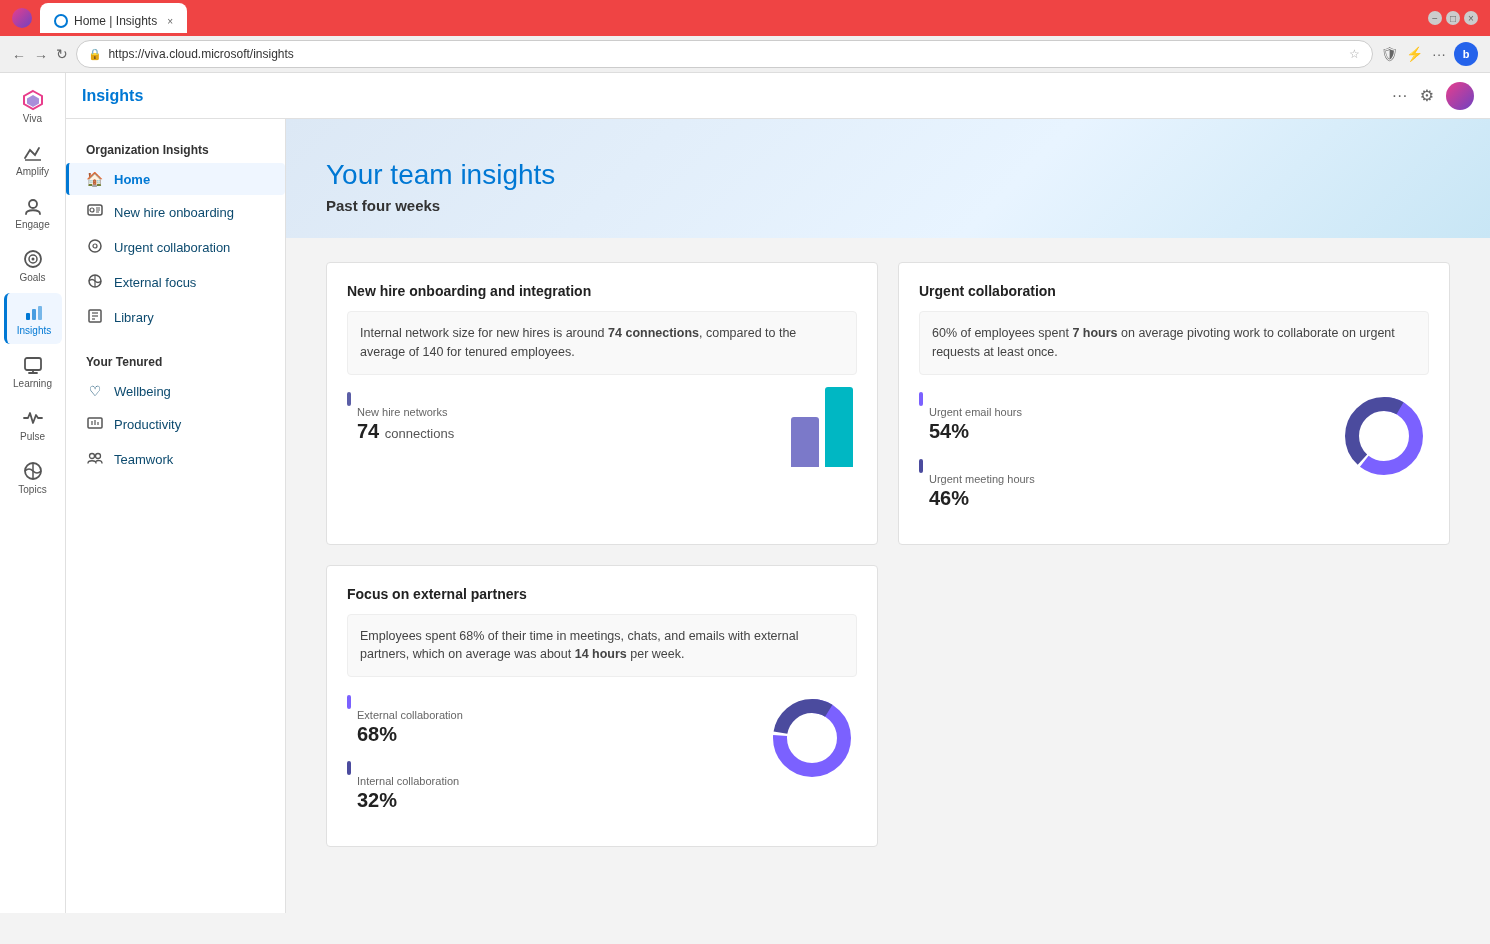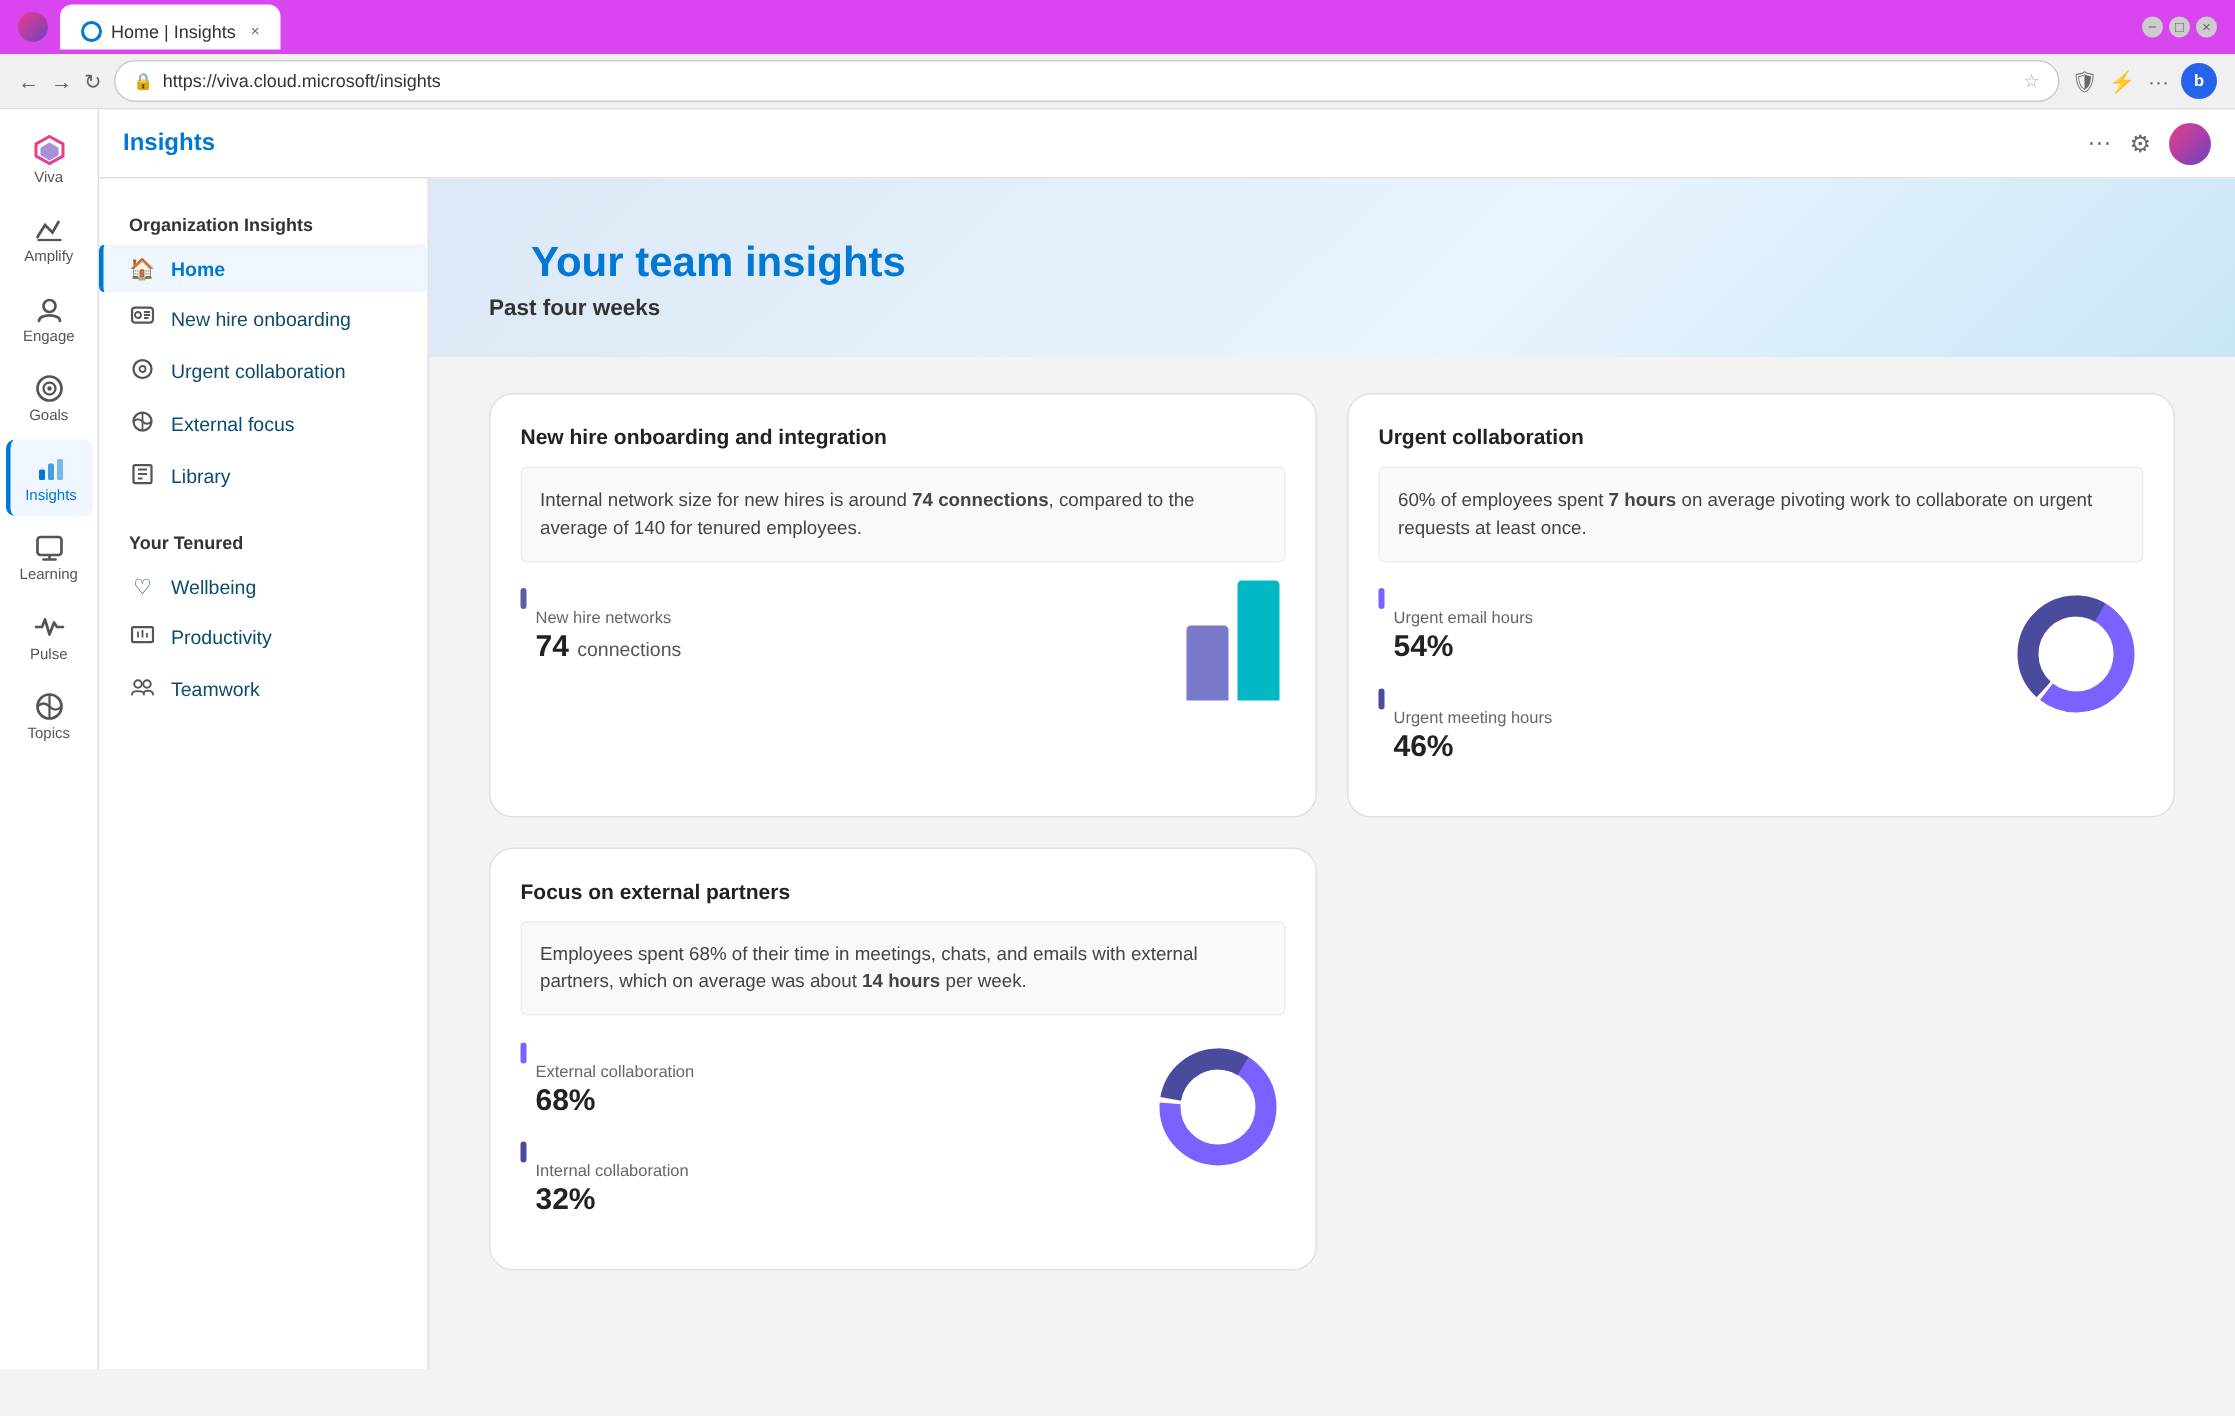--- a/index.html
+++ b/index.html
@@ -1,20 +1,20 @@
 <!DOCTYPE html>
 <html><head>
   <meta charset="utf-8">
   <style>
     * { box-sizing: border-box; margin: 0; padding: 0; }
     body { font-family: 'Segoe UI', Arial, sans-serif; background: #f3f3f3; font-size: 13px; color: #333; overflow: hidden; }
 
     
     .browser-chrome { background: #f0f0f0; border-bottom: 1px solid #ddd; }
-    .title-bar { display: flex; align-items: center; padding: 2px 12px; gap: 8px; background: #d946ef; height: 36px; }
+    .title-bar { display: flex; align-items: center; padding: 2px 12px; gap: 8px; background: #ef4444; height: 36px; }
     .title-bar-buttons { display: flex; gap: 4px; margin-left: auto; }
     .title-btn { width: 14px; height: 14px; border-radius: 50%; border: none; cursor: pointer; font-size: 10px; display: flex; align-items: center; justify-content: center; background: #ccc; color: #666; }
     .tab { display: flex; align-items: center; gap: 6px; padding: 6px 14px 0; background: #fff; border-radius: 8px 8px 0 0; font-size: 12px; color: #333; height: 30px; cursor: pointer; }
     .tab .tab-icon { width: 14px; height: 14px; border-radius: 50%; background: #0078d4; display: flex; align-items: center; justify-content: center; }
     .tab .close-btn { color: #666; font-size: 10px; margin-left: 4px; }
     .address-bar { display: flex; align-items: center; padding: 4px 12px; background: #f0f0f0; gap: 8px; height: 36px; }
     .nav-btn { background: none; border: none; cursor: pointer; color: #666; font-size: 14px; }
     .url-bar { flex: 1; display: flex; align-items: center; background: #fff; border: 1px solid #ccc; border-radius: 18px; padding: 4px 12px; gap: 6px; height: 28px; }
     .url-text { font-size: 12px; color: #333; flex: 1; }
     .browser-icons { display: flex; gap: 8px; align-items: center; }
@@ -43,25 +43,25 @@
     
     .left-nav { width: 220px; background: #fff; border-right: 1px solid #e0e0e0; padding: 16px 0; overflow-y: auto; }
     .nav-section-title { font-size: 12px; font-weight: 700; color: #333; padding: 8px 20px 6px; }
     .nav-item { display: flex; align-items: center; gap: 10px; padding: 8px 20px; cursor: pointer; border-radius: 4px; color: #0c4a6e; font-size: 13px; }
     .nav-item.active { background: #eff6ff; color: #0078d4; font-weight: 600; border-left: 3px solid #0078d4; padding-left: 17px; }
     .nav-icon { font-size: 14px; width: 18px; text-align: center; }
 
     
     .content { flex: 1; overflow-y: auto; background: #f3f3f3; }
     .content-header { background: linear-gradient(135deg, #dce8f5 0%, #e8f4ff 60%, #c8e6f5 100%); padding: 40px 40px 24px; }
-    .content-title { font-size: 28px; font-weight: 700; color: #0078d4; margin-bottom: 6px; margin-left: 28px; }
+    .content-title { font-size: 28px; font-weight: 400; color: #0078d4; margin-bottom: 6px; }
     .section-subtitle { font-size: 15px; font-weight: 600; color: #333; margin-bottom: 0; }
     .content-body { padding: 24px 40px; }
     .cards-row { display: flex; gap: 20px; margin-bottom: 20px; flex-wrap: wrap; }
-    .card { background: #fff; border-radius: 16px; border: 1px solid #e0e0e0; padding: 20px; flex: 1; min-width: 340px; }
+    .card { background: #fff; border-radius: 4px; border: 1px solid #e0e0e0; padding: 20px; flex: 1; min-width: 340px; }
     .card-title { font-size: 14px; font-weight: 700; color: #222; margin-bottom: 12px; }
     .card-description { font-size: 12.5px; color: #444; line-height: 1.5; margin-bottom: 16px; background: #f9f9f9; border: 1px solid #eee; border-radius: 4px; padding: 12px; }
     .card-description strong { font-weight: 700; }
     .card-stats { display: flex; gap: 20px; align-items: flex-start; }
     .stat-list { flex: 1; }
     .stat-item { margin-bottom: 14px; }
     .stat-bar { width: 4px; height: 14px; display: inline-block; border-radius: 2px; margin-right: 6px; vertical-align: middle; }
     .stat-label { font-size: 11px; color: #666; display: block; margin-bottom: 2px; padding-left: 10px; }
     .stat-value { font-size: 20px; font-weight: 700; color: #222; padding-left: 10px; }
     .stat-value span { font-size: 13px; font-weight: 400; color: #555; }

